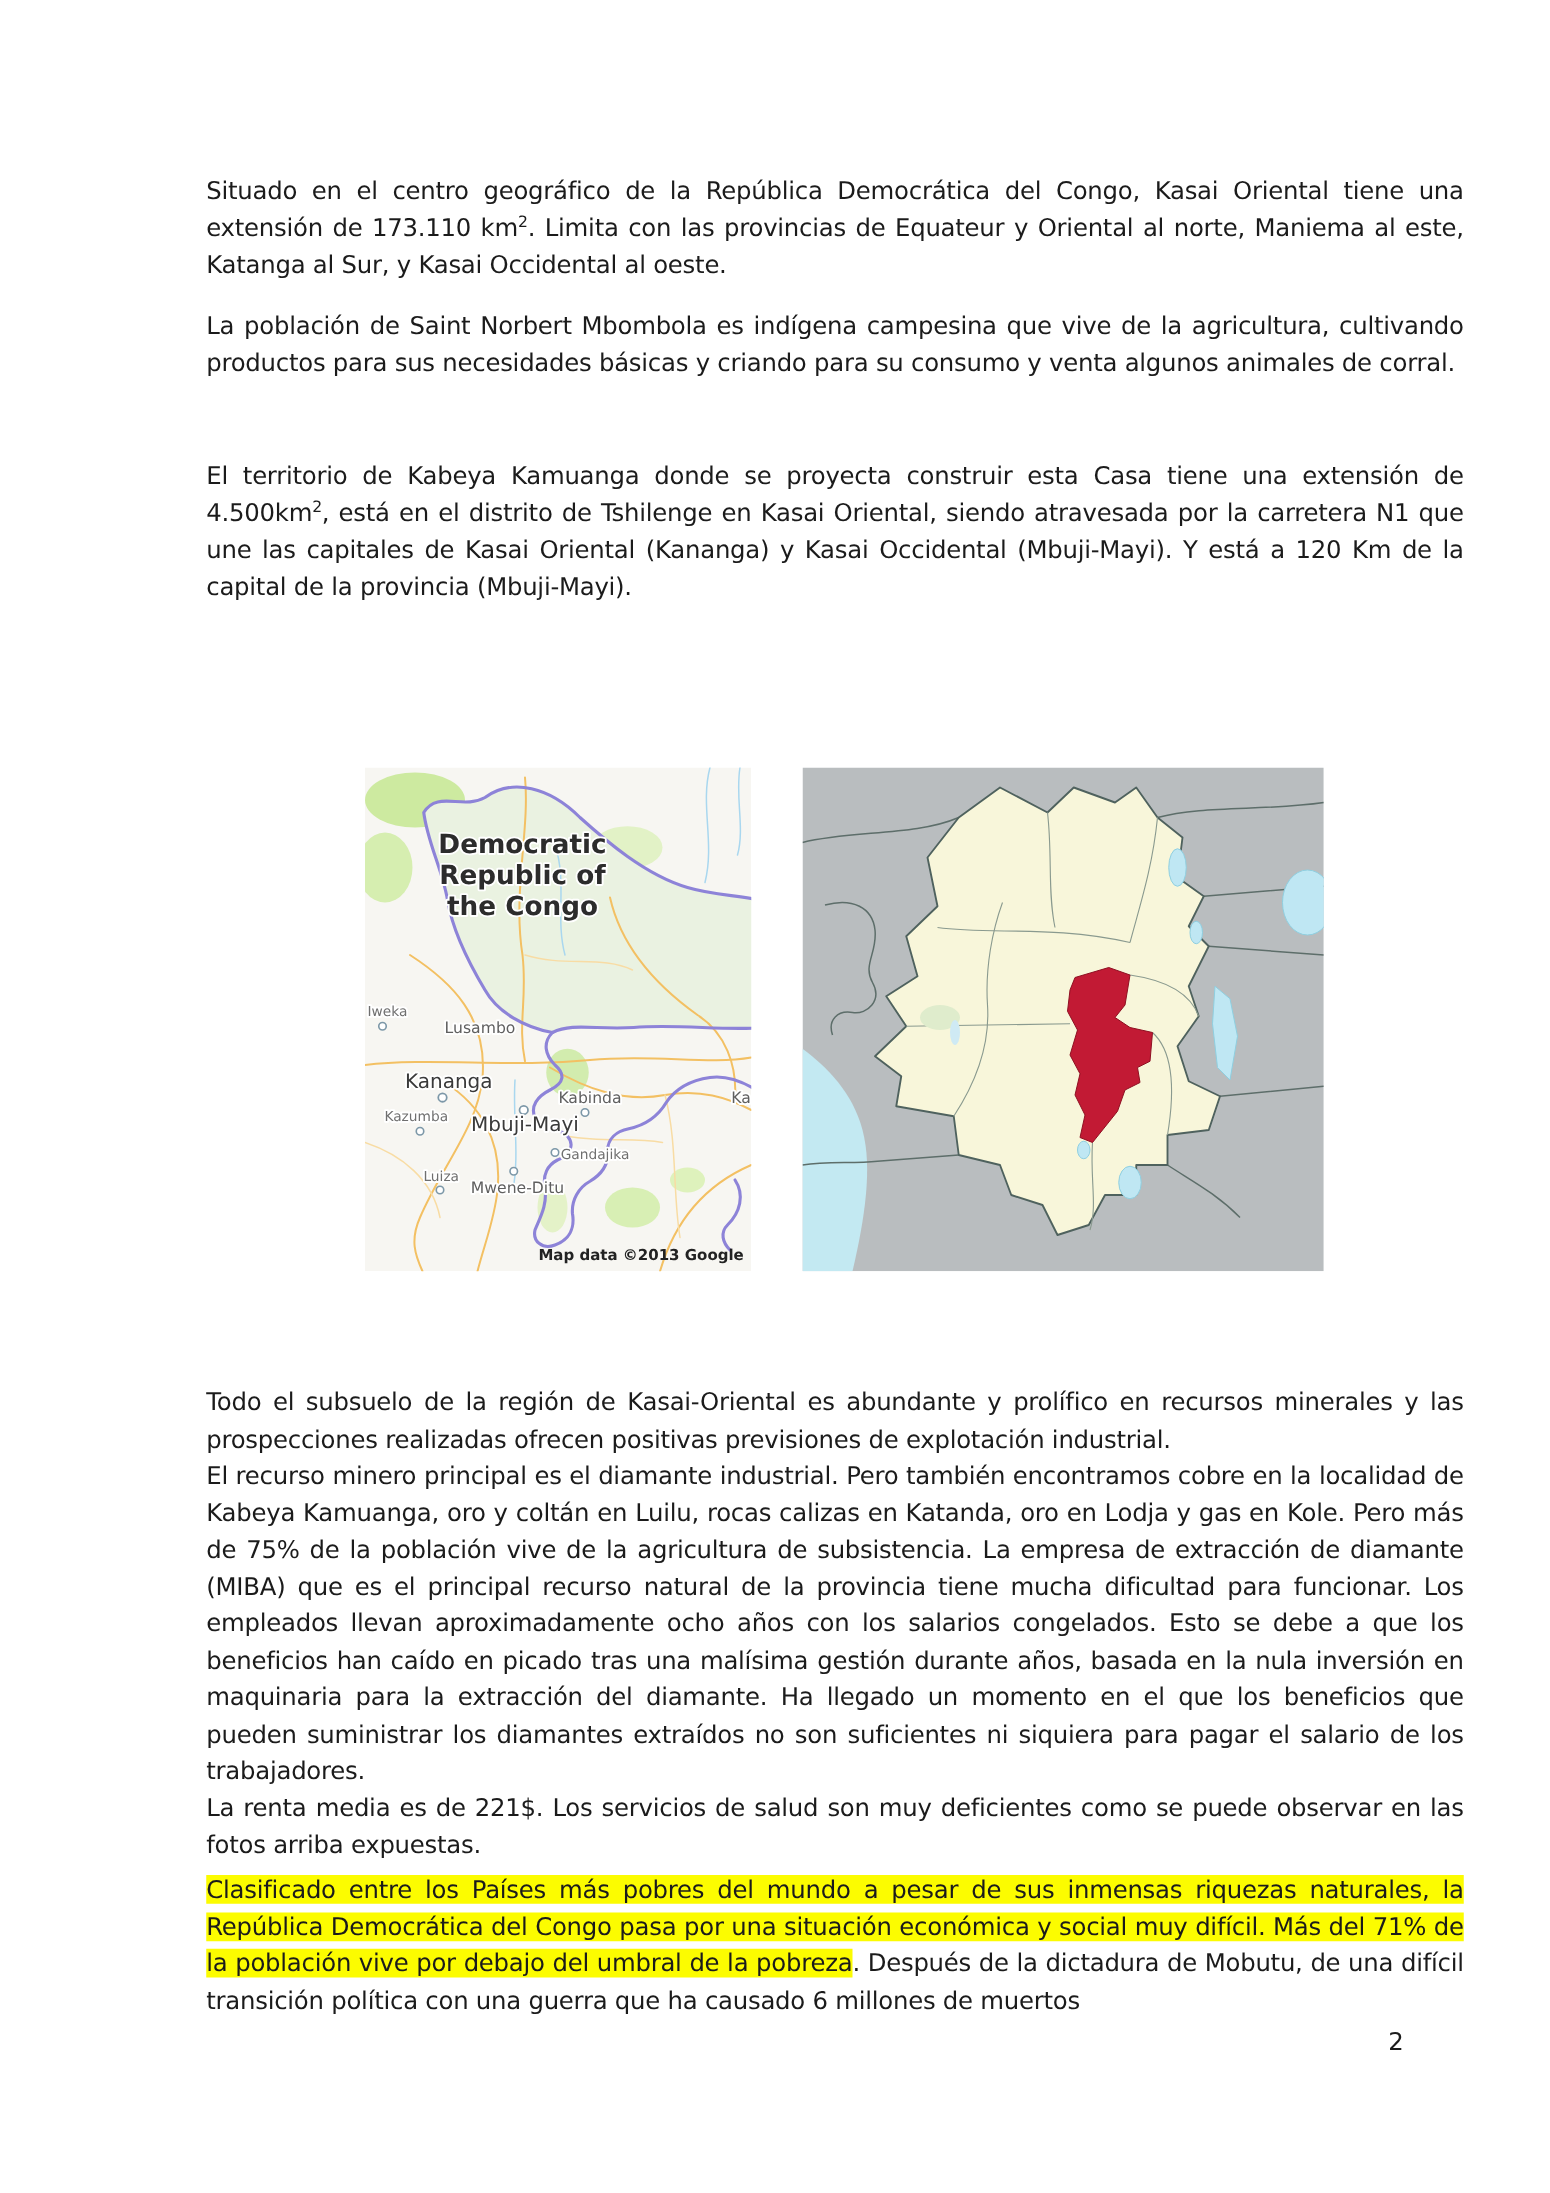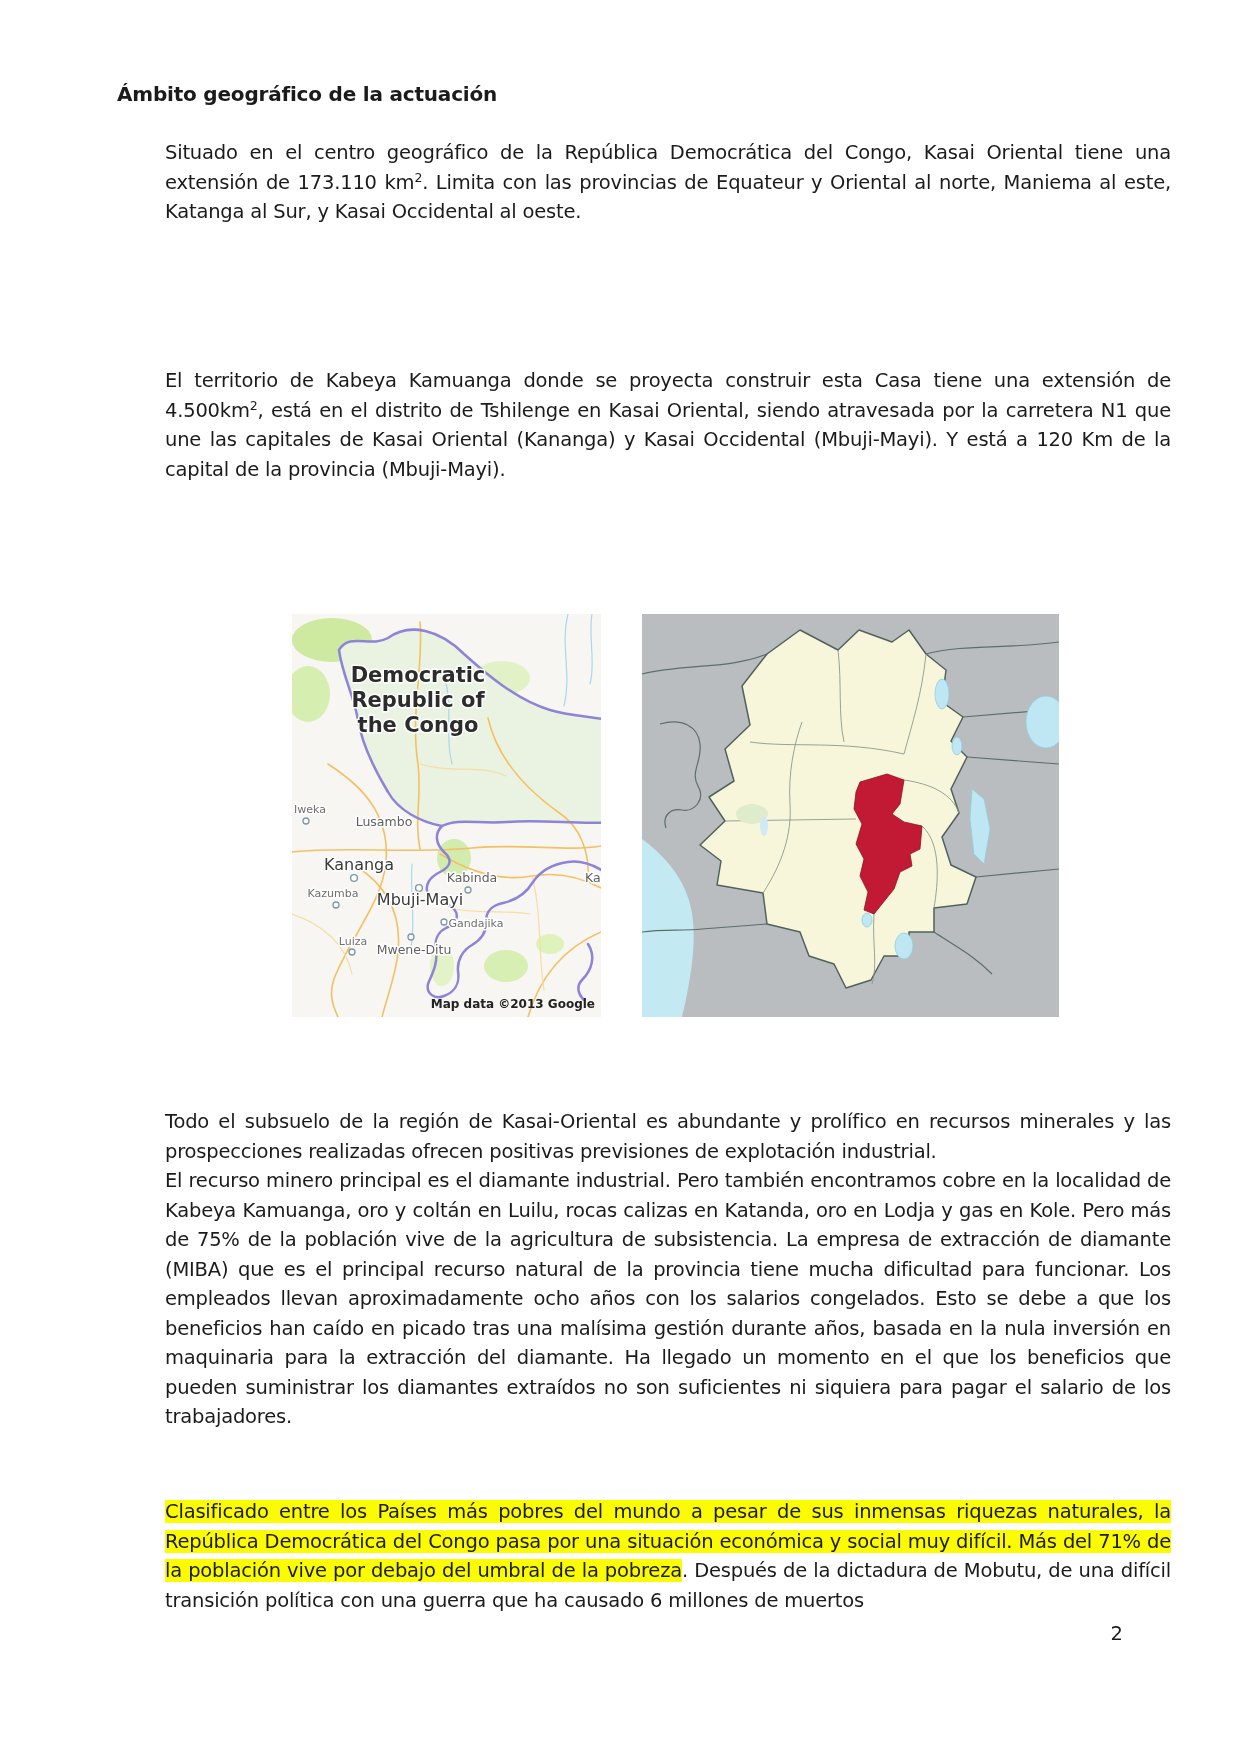--- a/index.html
+++ b/index.html
@@ -32,24 +32,24 @@
   .river{fill:none;stroke:#a9d7ef;stroke-width:1.2;stroke-linecap:round;}
   .border-p{fill:none;stroke:#8d83d8;stroke-width:2.5;stroke-linejoin:round;stroke-linecap:round;}
   .prov{fill:none;stroke:#8a9a8f;stroke-width:0.9;}
   .nbr{fill:none;stroke:#5d6e6a;stroke-width:1.2;stroke-linejoin:round;}
 </style>
 </head>
 <body>
 
 <div class="page">
 
-  <div class="abs heading" style="top:82px;">Ámbito geográfico de la actuación</div>
 
   <div class="abs para" style="top:138px;"><span>Situado en el centro geográfico de la República Democrática del Congo, Kasai Oriental tiene una extensión de 173.110 km</span><sup>2</sup><span>. Limita con las provincias de Equateur y Oriental al norte, Maniema al este, Katanga al Sur, y Kasai Occidental al oeste.</span></div>
 
+  <div class="abs para" style="top:246px;"><span>La población de Saint Norbert Mbombola es indígena campesina que vive de la agricultura, cultivando productos para sus necesidades básicas y criando para su consumo y venta algunos animales de corral.</span></div>
 
   <div class="abs para" style="top:366px;"><span>El territorio de Kabeya Kamuanga donde se proyecta construir esta Casa tiene una extensión de 4.500km</span><sup>2</sup><span>, está en el distrito de Tshilenge en Kasai Oriental, siendo atravesada por la carretera N1 que une las capitales de Kasai Oriental (Kananga) y Kasai Occidental (Mbuji-Mayi). Y está a 120 Km de la capital de la provincia (Mbuji-Mayi).</span></div>
 
   <div class="maps">
 
     <div class="map-left">
       <svg viewBox="0 0 309 403" width="309" height="403">
         <rect x="0" y="0" width="309" height="403" fill="#f7f6f2"></rect>
 
         <ellipse cx="40" cy="26" rx="40" ry="22" fill="#cdeaa0"></ellipse>
@@ -163,18 +163,19 @@
         <ellipse cx="404" cy="108" rx="20" ry="26" fill="#bfe7f3" stroke="#8fcfe0" stroke-width="0.8"></ellipse>
         <ellipse cx="122" cy="212" rx="4" ry="10" fill="#cfeaf4"></ellipse>
       </svg>
     </div>
   </div>
 
 
   <div class="abs para" style="top:1107px;">
       <div>Todo el subsuelo de la región de Kasai-Oriental es abundante y prolífico en recursos minerales y las prospecciones realizadas ofrecen positivas previsiones de explotación industrial.</div>
       <div>El recurso minero principal es el diamante industrial. Pero también encontramos cobre en la localidad de Kabeya Kamuanga, oro y coltán en Luilu, rocas calizas en Katanda, oro en Lodja y gas en Kole. Pero más de 75% de la población vive de la agricultura de subsistencia. La empresa de extracción de diamante (MIBA) que es el principal recurso natural de la provincia tiene mucha dificultad para funcionar. Los empleados llevan aproximadamente ocho años con los salarios congelados. Esto se debe a que los beneficios han caído en picado tras una malísima gestión durante años, basada en la nula inversión en maquinaria para la extracción del diamante. Ha llegado un momento en el que los beneficios que pueden suministrar los diamantes extraídos no son suficientes ni siquiera para pagar el salario de los trabajadores.</div>
+      <div>La renta media es de 221$. Los servicios de salud son muy deficientes como se puede observar en las fotos arriba expuestas.</div>
     </div>
 
   <div class="abs para" style="top:1497px;"><span class="hl">Clasificado entre los Países más pobres del mundo a pesar de sus inmensas riquezas naturales, la República Democrática del Congo pasa por una situación económica y social muy difícil. Más del 71% de la población vive por debajo del umbral de la pobreza</span><span>. Después de la dictadura de Mobutu, de una difícil transición política con una guerra que ha causado 6 millones de muertos</span></div>
 
   <div class="pageno">2</div>
 </div>
 
 </body></html>

